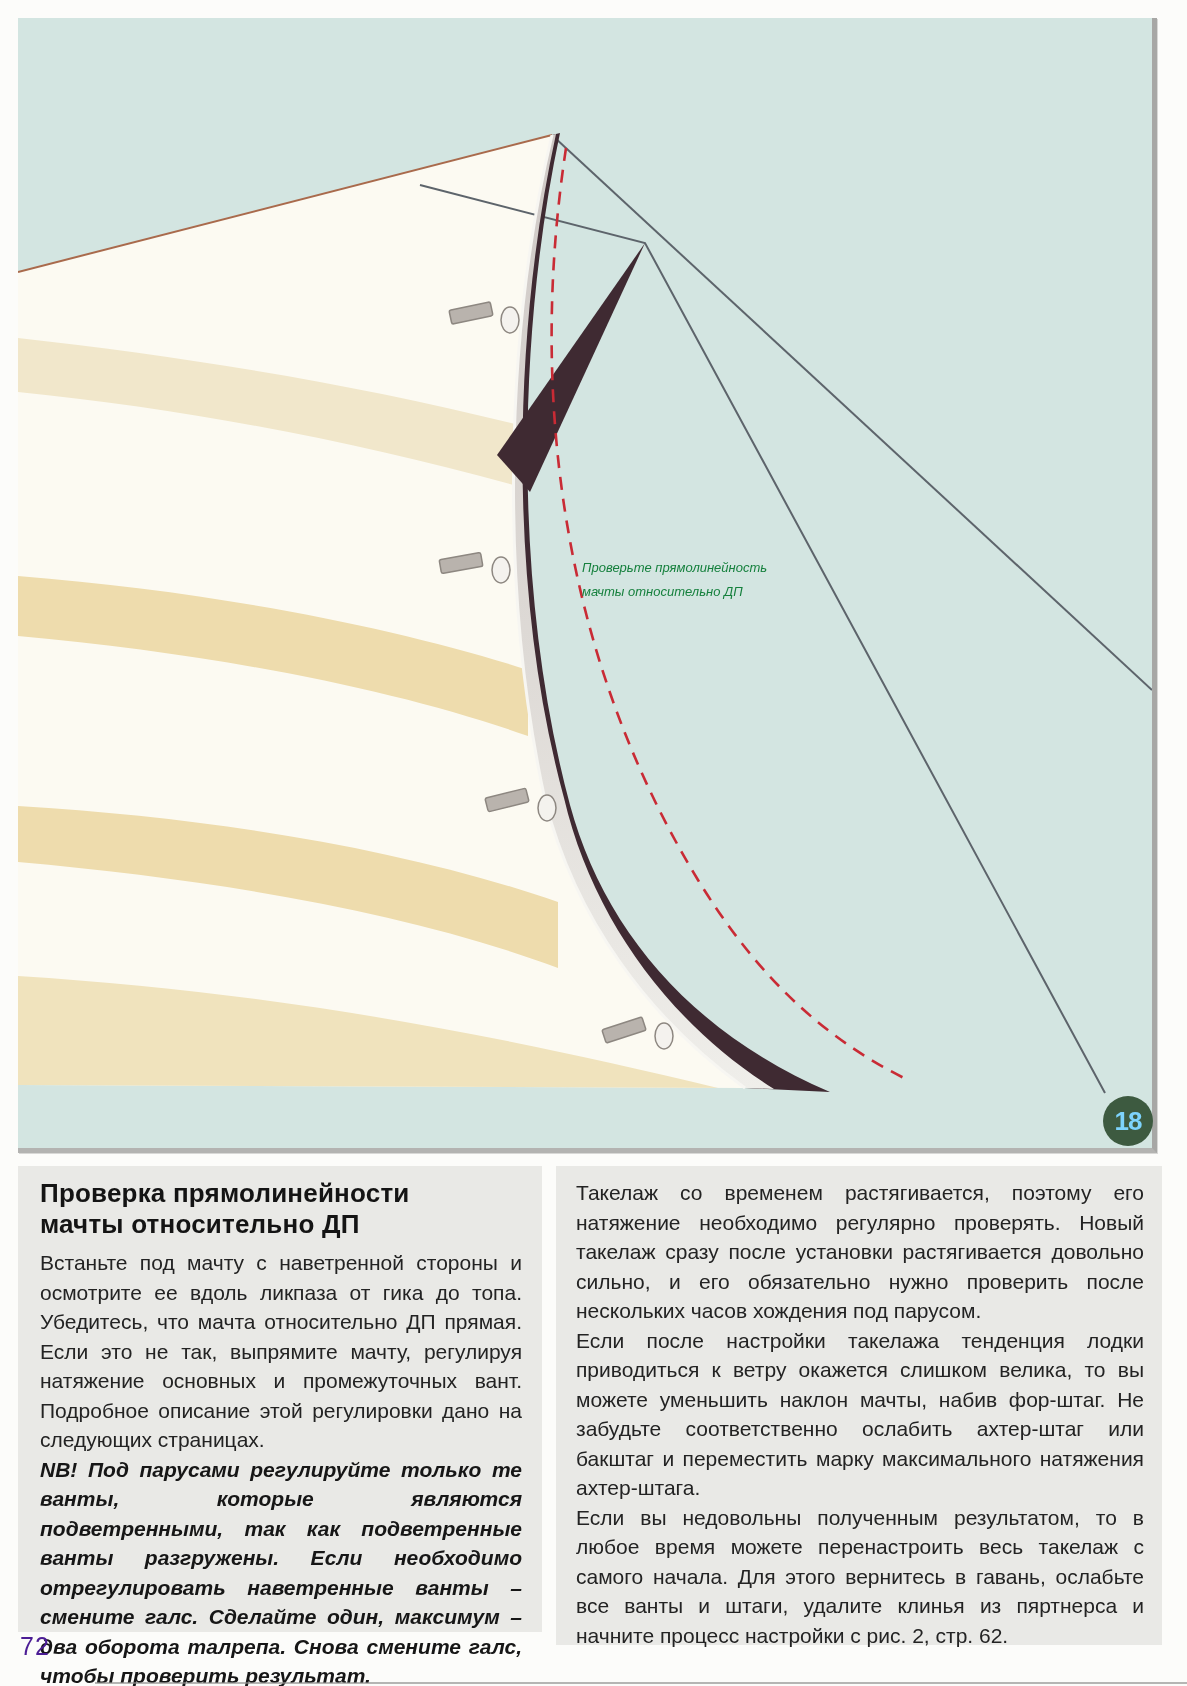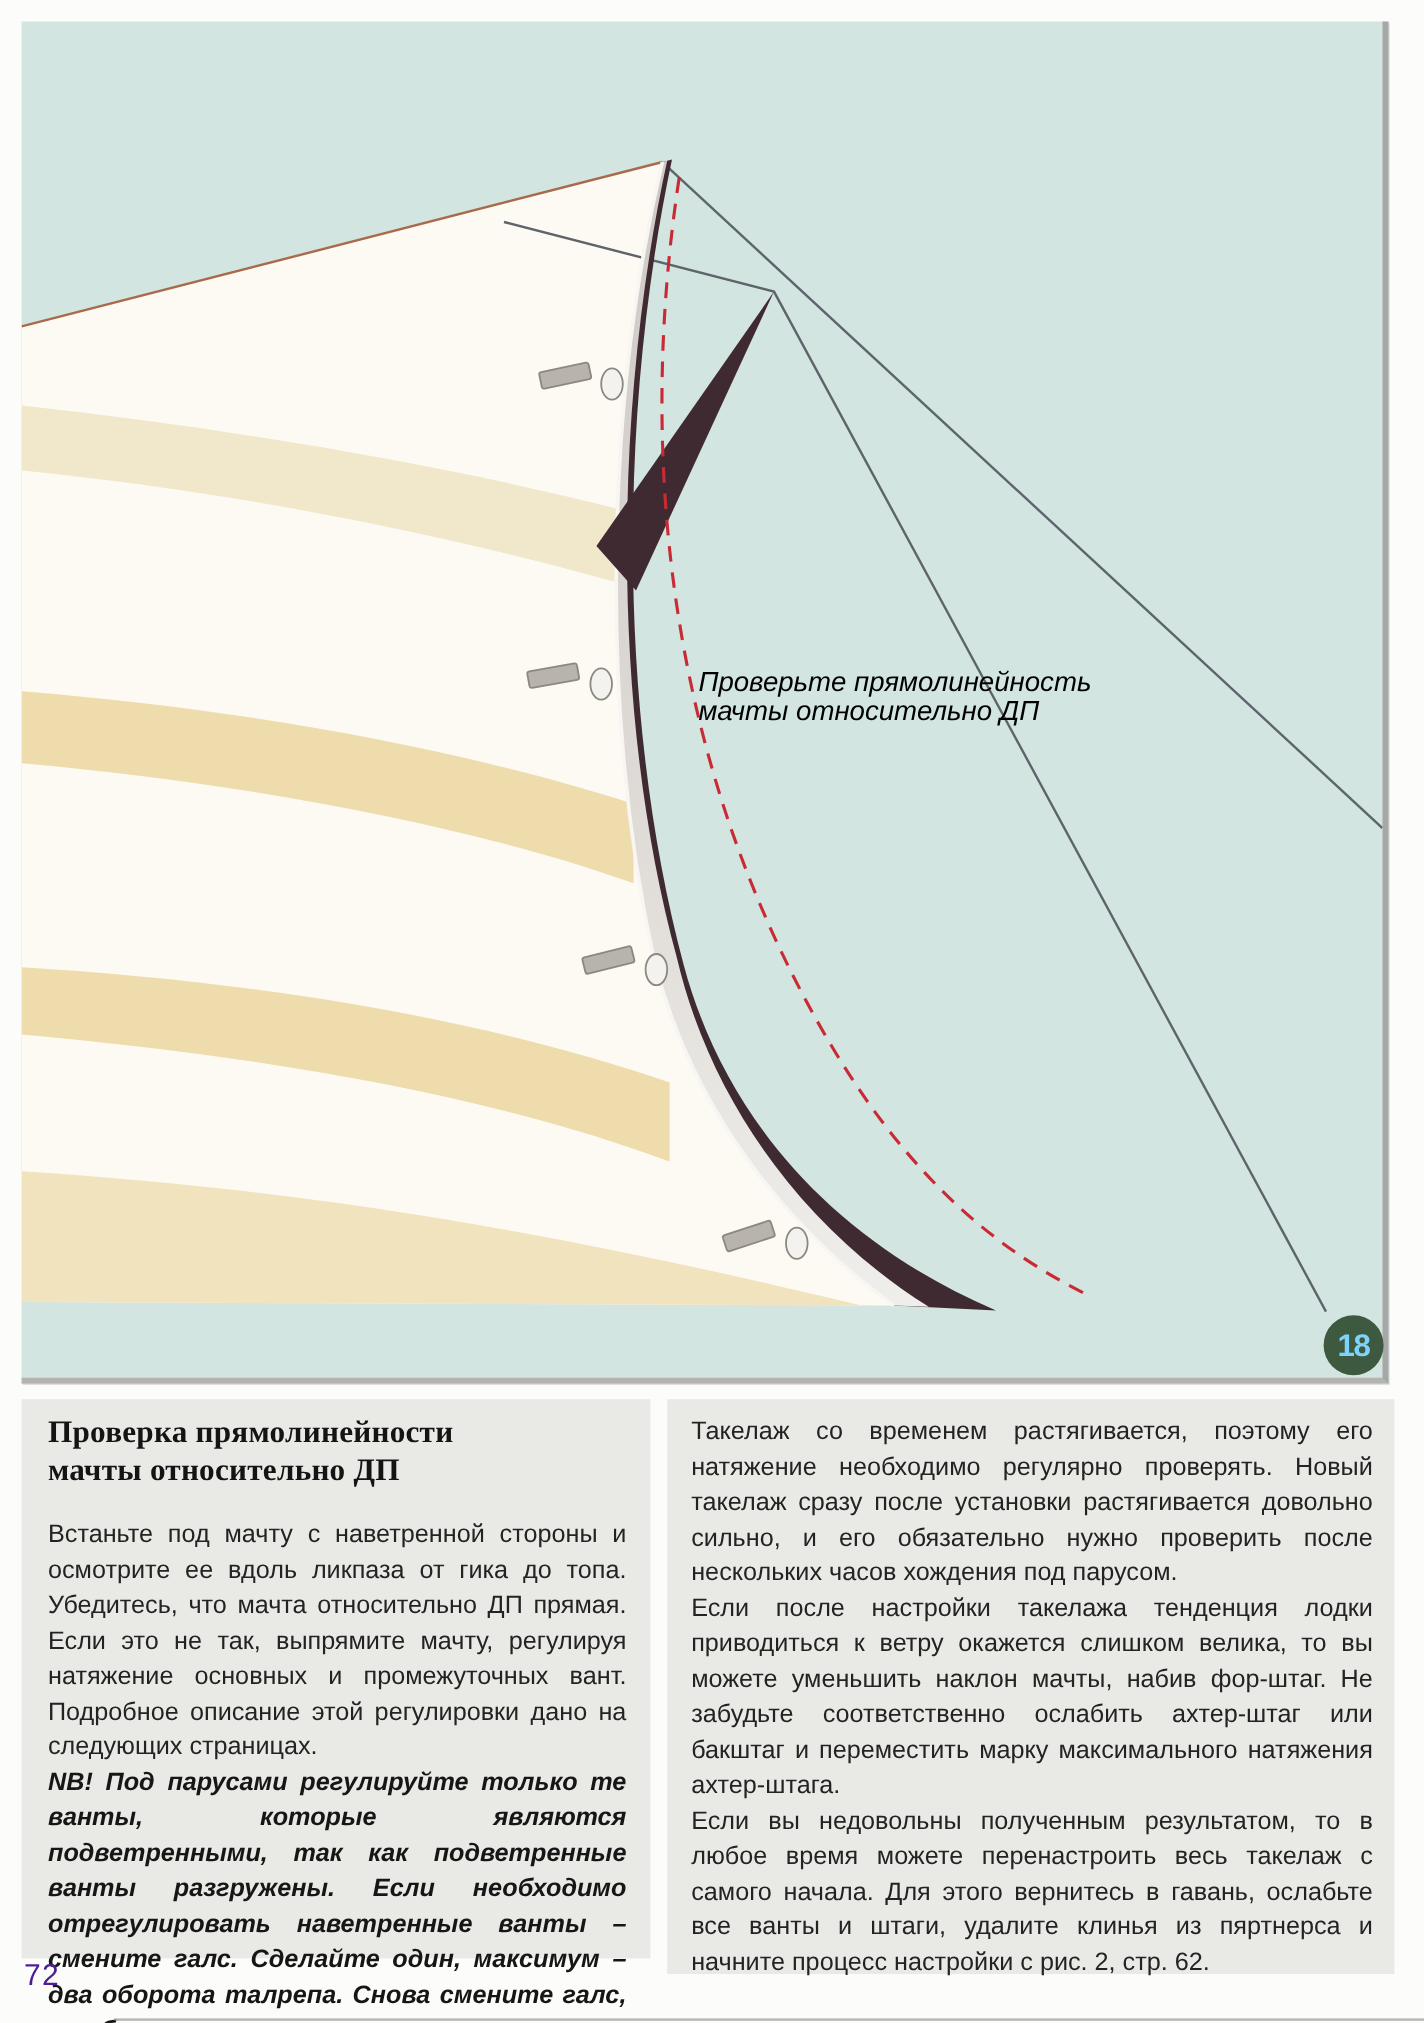--- a/index.html
+++ b/index.html
@@ -15,22 +15,22 @@
     position:absolute;left:18px;top:18px;
     width:1134px;height:1130px;
     background:#d3e5e1;
     border-right:5px solid #a7a7a5;
     border-bottom:5px solid #b3b3b1;
     box-shadow:1px 1px 0 #d8d8d6;
   }
   .illu svg{position:absolute;left:0;top:0;}
   .figure-caption{
     position:absolute;left:564px;top:538px;width:340px;
-    font-style:italic;font-size:23px;line-height:24px;
-    color:#000000;
+    font-style:italic;font-size:13px;line-height:24px;
+    color:#15803d;
   }
   .figure-badge{
     position:absolute;left:1085px;top:1078px;
     width:50px;height:50px;border-radius:50%;
     background:#3d5a40;color:#7dd3fc;
     font-size:26px;font-weight:bold;
     display:flex;align-items:center;justify-content:center;
     letter-spacing:-1px;
   }
   
@@ -40,21 +40,21 @@
     box-sizing:border-box;
     color:#1e1e1e;
   }
   .col-left{left:18px;width:524px;height:466px;padding:12px 20px 0 22px;}
   .col-right{left:556px;width:606px;height:479px;padding:12px 18px 0 20px;}
   .col h2{
     margin:0;
     font-size:26px;line-height:31px;font-weight:bold;color:#141414;
     letter-spacing:.2px;
   }
-  .col-left h2{margin-bottom:24px;font-family:Liberation Serif, serif;}
+  .col-left h2{margin-bottom:8px;}
   .col-right h2{margin-bottom:30px;}
   .col p{
     margin:0;
     font-size:21px;line-height:29.5px;
     text-align:justify;color:#232323;
   }
   .col p.nb{font-weight:bold;font-style:italic;color:#161616;}
   
   .page-number{
     position:absolute;left:20px;top:1632px;

